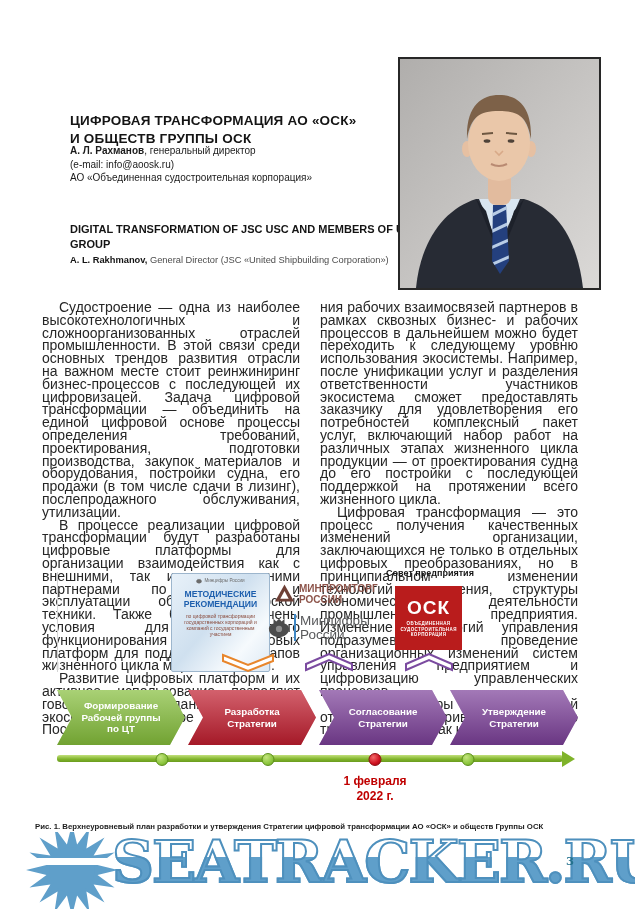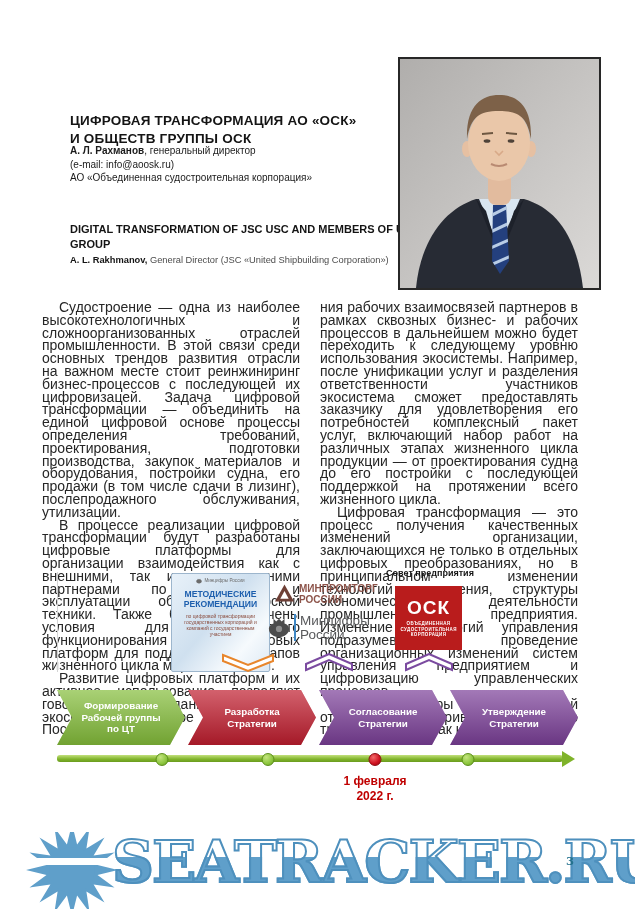--- a/index.html
+++ b/index.html
@@ -233,20 +233,21 @@
     <div class="dot g" style="left:105px"></div>
     <div class="dot g" style="left:211px"></div>
     <div class="dot r" style="left:318px"></div>
     <div class="dot g" style="left:411px"></div>
     <div class="tl-date">
       <div>1 февраля</div>
       <div>2022 г.</div>
     </div>
   </div>
 
+  <div class="caption">Рис. 1. Верхнеуровневый план разработки и утверждения Стратегии цифровой трансформации АО «ОСК» и обществ Группы ОСК</div>
 
   <div class="watermark">
     <svg class="wm-sun" width="96" height="77" viewBox="-48 -38 96 77">
       <polygon fill="#5f9fca" points="46,0 25.5,5.1 42.5,17.6 21.6,14.4 32.5,32.5 14.4,21.6 17.6,42.5 5.1,25.5 0,46 -5.1,25.5 -17.6,42.5 -14.4,21.6 -32.5,32.5 -21.6,14.4 -42.5,17.6 -25.5,5.1 -46,0 -25.5,-5.1 -42.5,-17.6 -21.6,-14.4 -32.5,-32.5 -14.4,-21.6 -17.6,-42.5 -5.1,-25.5 0,-46 5.1,-25.5 17.6,-42.5 14.4,-21.6 32.5,-32.5 21.6,-14.4 42.5,-17.6 25.5,-5.1"></polygon>
       <circle cx="0" cy="0" r="23" fill="#5f9fca"></circle>
       <rect x="-48" y="-12" width="96" height="7" fill="#ffffff"></rect>
     </svg>
     <div class="wm-text">SEATRACKER.RU</div>
   </div>
 

